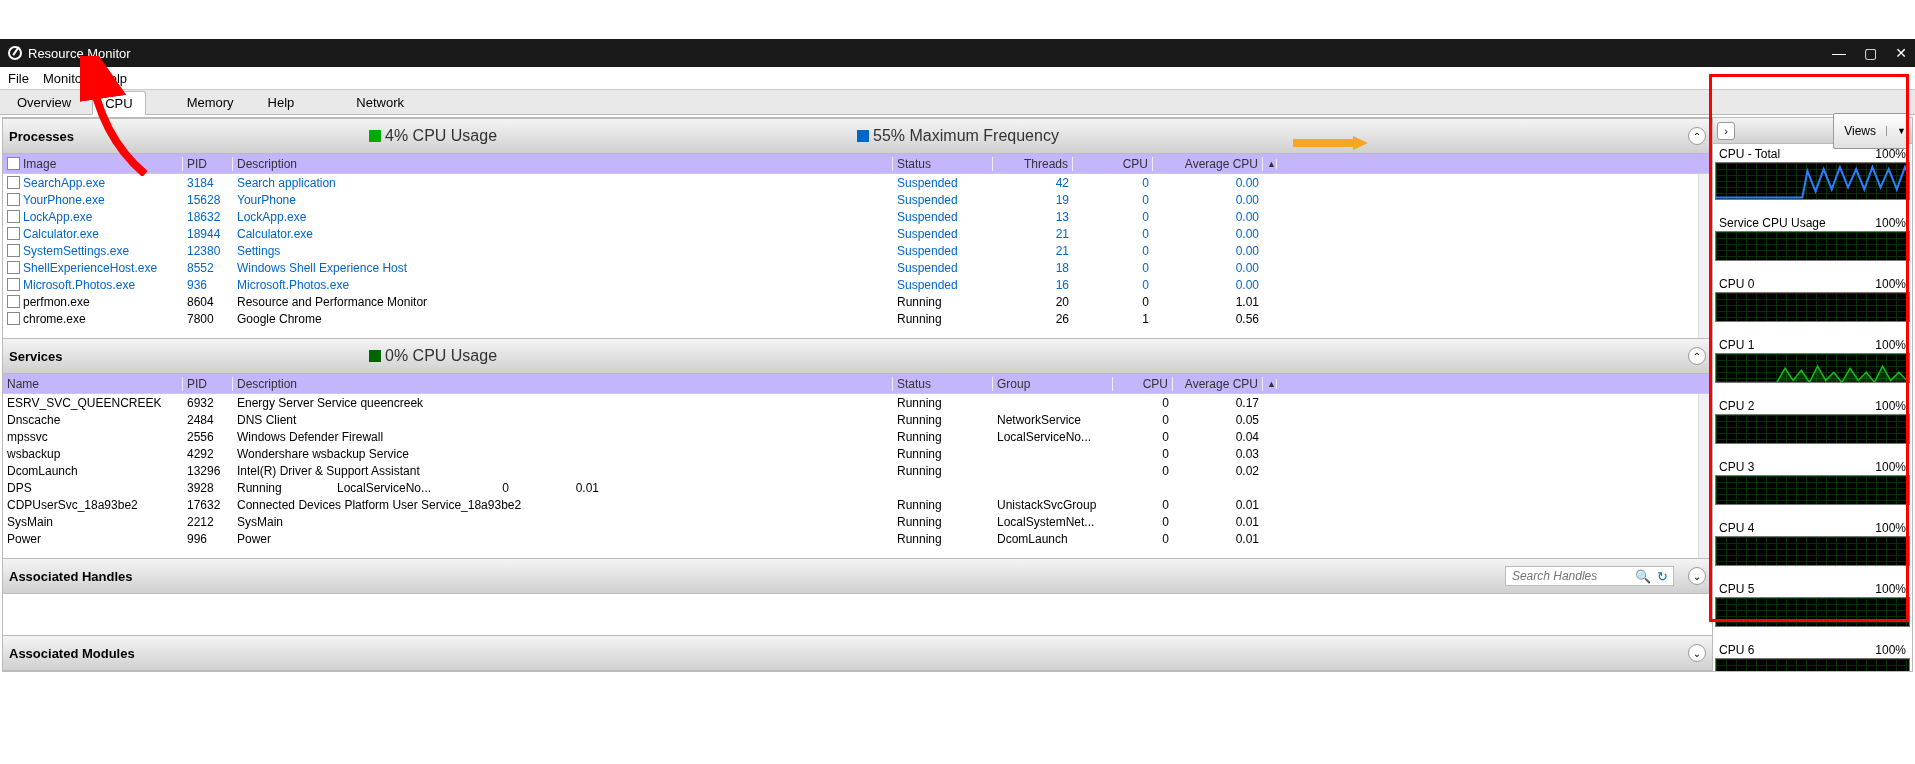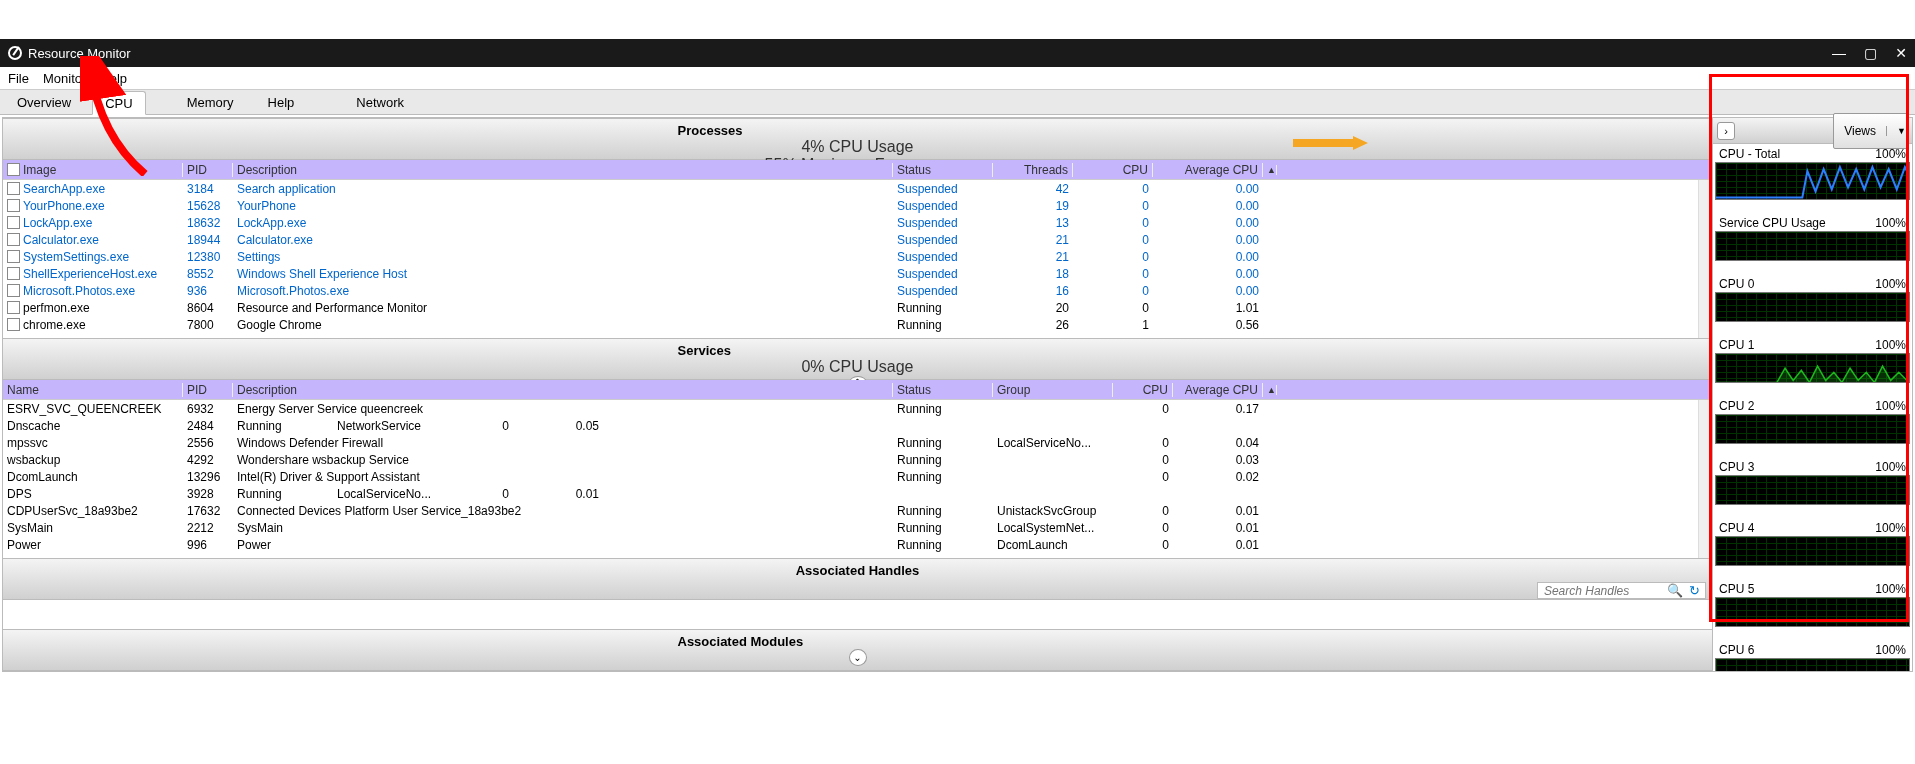--- a/index.html
+++ b/index.html
@@ -17,21 +17,21 @@
   .menubar span{cursor:default;}
 
   .tabbar { background:#e9e9e9; border-top:1px solid #ccc; border-bottom:1px solid #bbb; height:26px; display:flex; align-items:flex-end; padding:0 4px; gap:8px; font-size:13px; }
   .tabbar .tab{ padding:4px 12px 3px 12px; border:1px solid transparent; cursor:default;}
   .tabbar .tab.active{ background:#fff; border:1px solid #bbb; border-bottom:1px solid #fff; position:relative; top:1px; border-radius:3px 3px 0 0;}
 
   .mainwrap{ display:flex; border:1px solid #bbb; margin:2px; height:555px;}
   .leftpane{ flex:1; display:flex; flex-direction:column; overflow:hidden;}
   .rightpane{ width:200px; border-left:1px solid #bbb; display:flex; flex-direction:column;}
 
-  .sectionbar{ background:linear-gradient(#f4f4f4,#d0d0d0); border:1px solid #bbb; border-left:none; border-right:none; height:42px; display:flex; align-items:center; padding:4px 6px; font-size:13px;flex-direction:column;}
+  .sectionbar{ background:linear-gradient(#f4f4f4,#d0d0d0); border:1px solid #bbb; border-left:none; border-right:none; height:36px; display:flex; align-items:center; padding:16px 6px; font-size:13px;}
   .sectionbar .secname{ font-weight:bold; width:360px;}
   .sectionbar .meter{ width:12px; height:12px; background:#0a0; margin-right:4px; display:inline-block;}
   .sectionbar .meter.blue{ background:#06c;}
   .sectionbar .mtext{ font-size:16px; color:#333;text-align:right;}
   .sectionbar .spacer{flex:1;}
   .sectionbar .chev{ width:18px; height:18px; border:1px solid #999; border-radius:50%; display:flex; align-items:center; justify-content:center; font-size:10px; background:#fff;}
 
   .gridhead{ display:flex; border-bottom:1px solid #ccc; background:#c4b5fd; height:20px; align-items:center; font-size:12px; color:#333; padding-right:14px;}
   .gridhead div{ padding:0 4px; border-right:1px solid #eee; white-space:nowrap; overflow:hidden;}
   .gridbody{ overflow:hidden; flex:1; background:#fff;}
@@ -270,20 +270,21 @@
               <div class="s-desc">Energy Server Service queencreek</div>
               <div class="s-stat">Running</div>
               <div class="s-grp"></div>
               <div class="s-cpu">0</div>
               <div class="s-avg">0.17</div>
               <div class="c-updn"></div>
             </div>
             <div class="row">
               <div class="s-name">Dnscache</div>
               <div class="s-pid">2484</div>
+              <div class="s-desc">DNS Client</div>
               <div class="s-stat">Running</div>
               <div class="s-grp">NetworkService</div>
               <div class="s-cpu">0</div>
               <div class="s-avg">0.05</div>
               <div class="c-updn"></div>
             </div>
             <div class="row">
               <div class="s-name">mpssvc</div>
               <div class="s-pid">2556</div>
               <div class="s-desc">Windows Defender Firewall</div>

